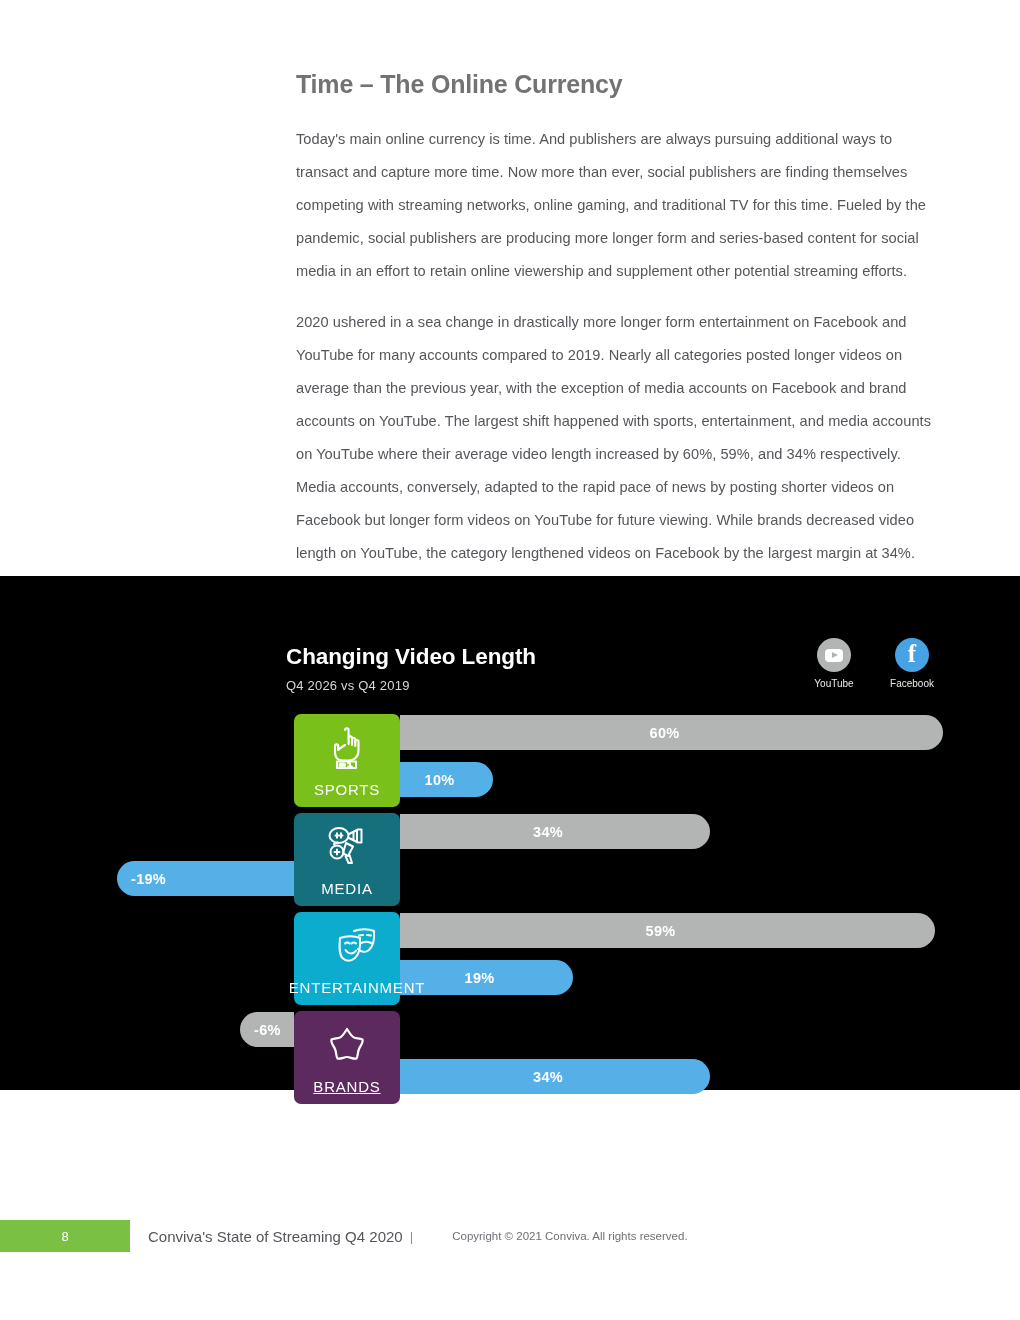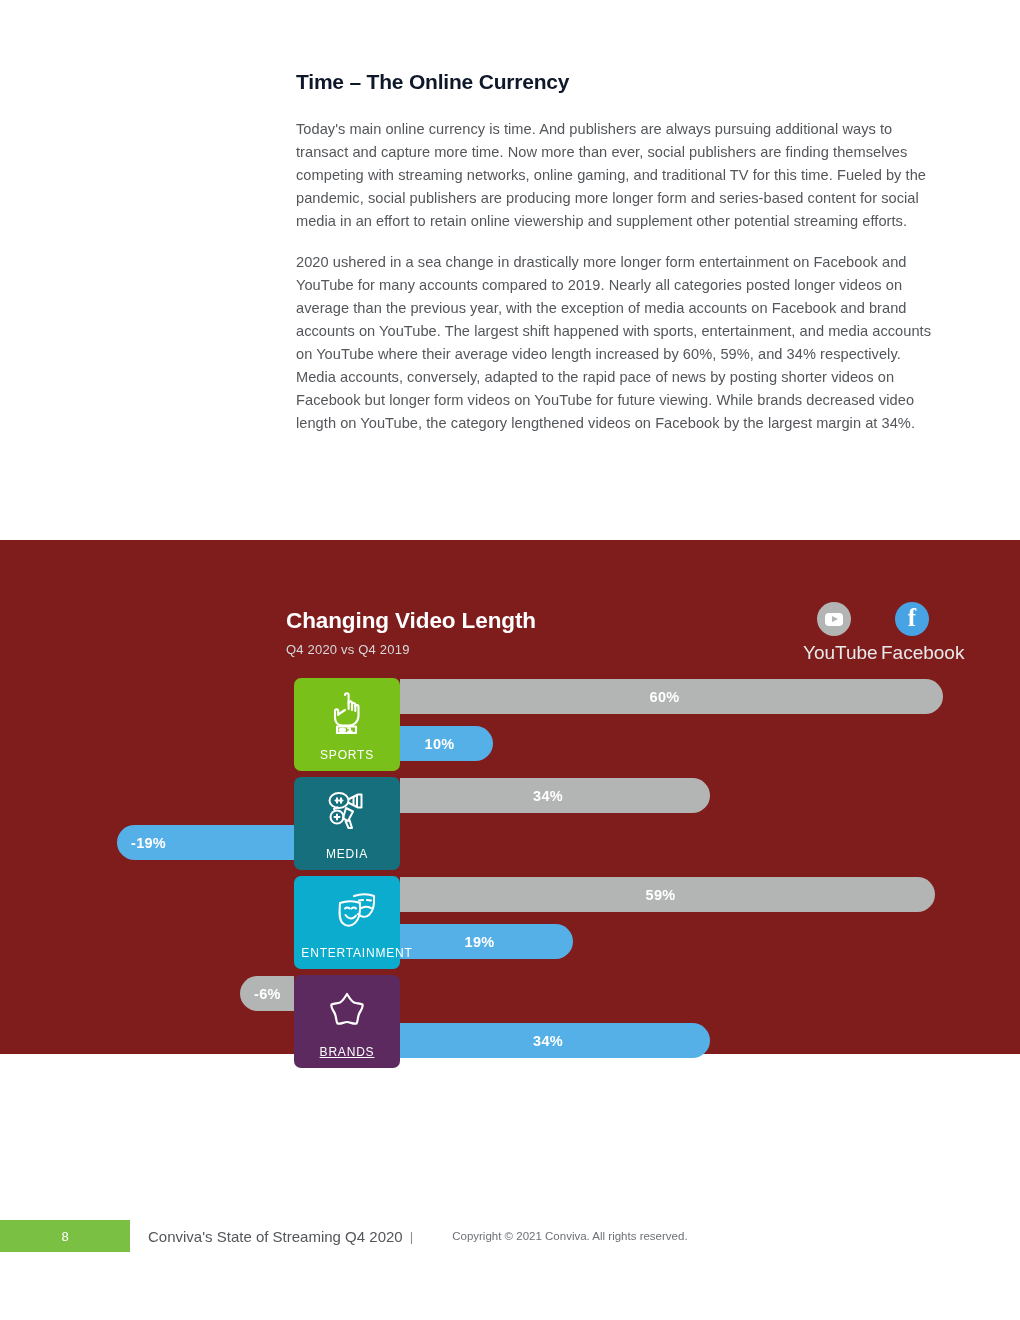--- a/index.html
+++ b/index.html
@@ -7,41 +7,41 @@
     width: 1020px; height: 1320px;
     background: #ffffff;
     font-family: "Liberation Sans", sans-serif;
     overflow: hidden;
   }
   .page { position: relative; width: 1020px; height: 1320px; background: #fff; }
 
   
   .text-section { position: absolute; left: 296px; top: 70px; width: 648px; }
   .page-title {
-    color: #0f172a;
-    font-size: 21px;
+    color: #737373;
+    font-size: 25px;
     font-weight: bold;
     letter-spacing: -0.2px;
     margin-bottom: 24px;
   }
   .body-para {
     color: #53565a;
     font-size: 14.6px;
-    line-height: 23px;
+    line-height: 33px;
     margin-bottom: 18px;
     letter-spacing: 0.05px;
   }
   .body-para:last-child { margin-bottom: 0; }
 
   
   .chart-panel {
     position: absolute;
-    left: 0; top: 540px;
+    left: 0; top: 576px;
     width: 1020px; height: 514px;
-    background: #7f1d1d;
+    background: #000000;
   }
   .chart-head { position: absolute; left: 286px; top: 68px; }
   .chart-title {
     color: #ffffff;
     font-size: 22.5px;
     font-weight: bold;
     letter-spacing: -0.1px;
   }
   .chart-subtitle {
     color: #d6d8da;
@@ -69,42 +69,42 @@
     left: 7px; top: 3.2px;
     border-left: 6px solid #b3b5b4;
     border-top: 3.4px solid transparent;
     border-bottom: 3.4px solid transparent;
   }
   .fb-glyph {
     color: #ffffff; font-size: 25px; font-weight: bold;
     font-family: "Liberation Serif", serif;
     line-height: 1; margin-bottom: 3px;
   }
-  .legend-label { color: #e9eaeb; font-size: 19px; }
+  .legend-label { color: #e9eaeb; font-size: 10px; }
 
   
   .chart-body { position: absolute; left: 0; top: 135px; width: 1020px; }
   .group {
     position: relative;
     height: 99px;
     margin-bottom: 0px;
   }
   .tile {
     position: absolute;
     left: 294px; top: 3px;
     width: 106px; height: 93px;
     border-radius: 7px;
     z-index: 4;
     display: flex; flex-direction: column;
     align-items: center; justify-content: flex-end;
     padding-bottom: 9px;
     color: #ffffff;
   }
   .tile-icon { flex: 1; display: flex; align-items: center; justify-content: center; width: 100%; }
-  .tile-label { font-size: 12px; letter-spacing: 0.8px; }
+  .tile-label { font-size: 15px; letter-spacing: 0.8px; }
 
   
   .bar {
     position: absolute;
     height: 35px;
     display: flex; align-items: center;
     z-index: 2;
   }
   .bar.pos { border-radius: 0 17.5px 17.5px 0; justify-content: center; padding-right: 14px; }
   .bar.neg { border-radius: 17.5px 0 0 17.5px; justify-content: flex-start; padding-left: 14px; }
@@ -150,21 +150,21 @@
   <div class="text-section">
     <h1 class="page-title">Time – The Online Currency</h1>
     <p class="body-para">Today's main online currency is time. And publishers are always pursuing additional ways to transact and capture more time. Now more than ever, social publishers are finding themselves competing with streaming networks, online gaming, and traditional TV for this time. Fueled by the pandemic, social publishers are producing more longer form and series-based content for social media in an effort to retain online viewership and supplement other potential streaming efforts.</p>
     <p class="body-para">2020 ushered in a sea change in drastically more longer form entertainment on Facebook and YouTube for many accounts compared to 2019. Nearly all categories posted longer videos on average than the previous year, with the exception of media accounts on Facebook and brand accounts on YouTube. The largest shift happened with sports, entertainment, and media accounts on YouTube where their average video length increased by 60%, 59%, and 34% respectively. Media accounts, conversely, adapted to the rapid pace of news by posting shorter videos on Facebook but longer form videos on YouTube for future viewing. While brands decreased video length on YouTube, the category lengthened videos on Facebook by the largest margin at 34%.</p>
   </div>
 
   <div class="chart-panel">
 
     <div class="chart-head">
       <div class="chart-title">Changing Video Length</div>
-      <div class="chart-subtitle">Q4 2020 vs Q4 2019</div>
+      <div class="chart-subtitle">Q4 2026 vs Q4 2019</div>
     </div>
 
     <div class="legend">
       <div class="legend-item">
         <div class="legend-circle legend-yt">
           <div class="yt-glyph"></div>
         </div>
         <div class="legend-label">YouTube</div>
       </div>
       <div class="legend-item">

